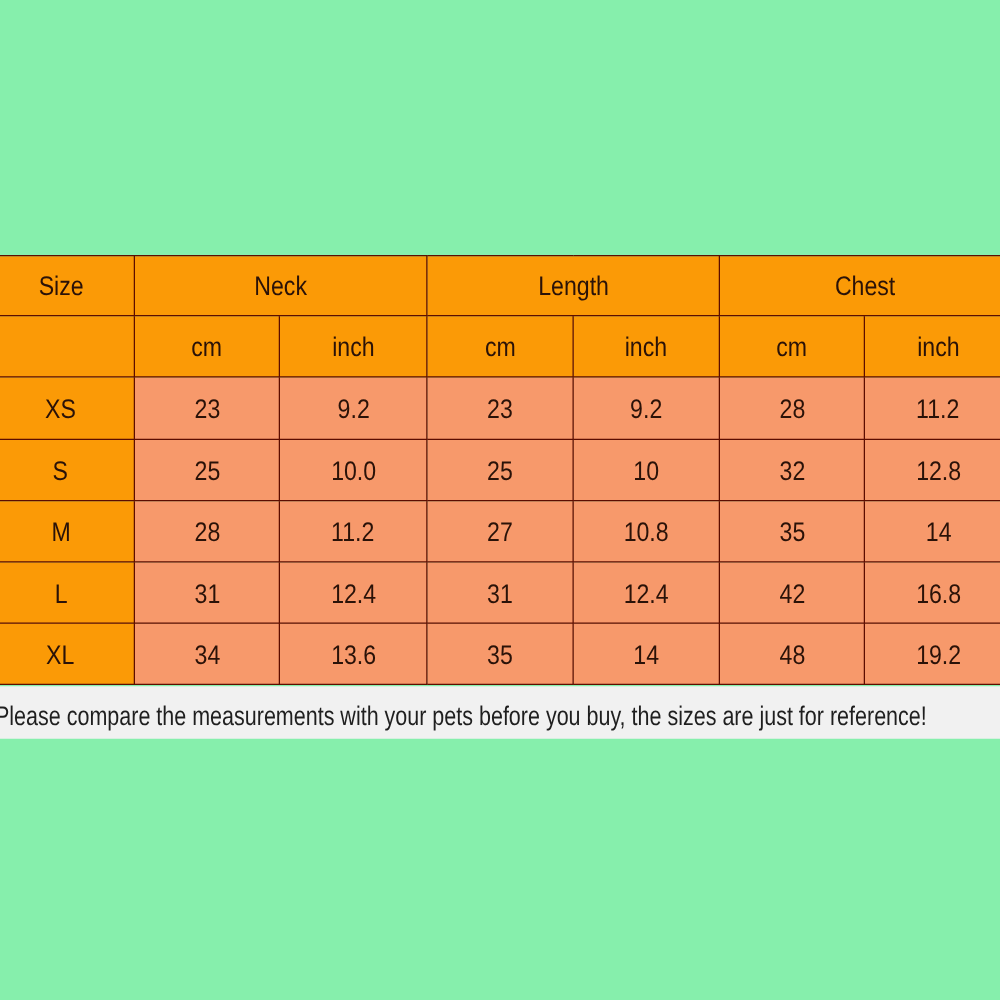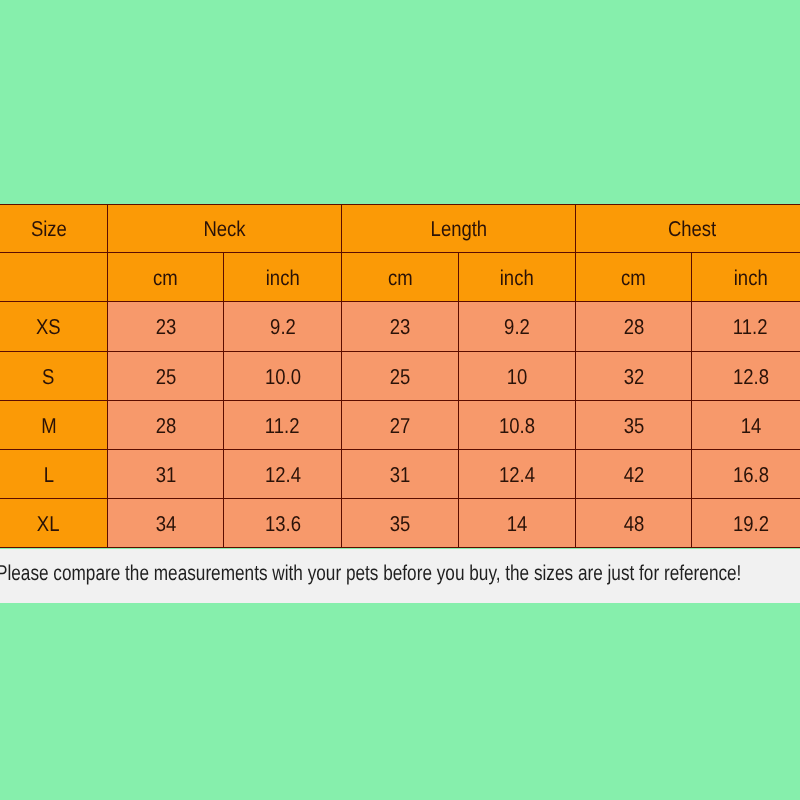--- a/index.html
+++ b/index.html
@@ -58,21 +58,21 @@
   #size-chart col.c5 { width: 116px; }
   #size-chart col.c6 { width: 118px; }
   td.head { background: #fb9a06; }
   td.sizecell { background: #fb9a06; }
   td.data { background: #f7996b; }
   #footer-note {
     position: absolute;
     left: 0;
     top: 549px;
     width: 800px;
-    height: 54px;
+    height: 42px;
     background: #f1f1f1;
     overflow: hidden;
   }
   #footer-note > span {
     position: absolute;
     left: -4px;
     top: 13px;
     display: inline-block;
     white-space: nowrap;
     color: #1f1f1f;

